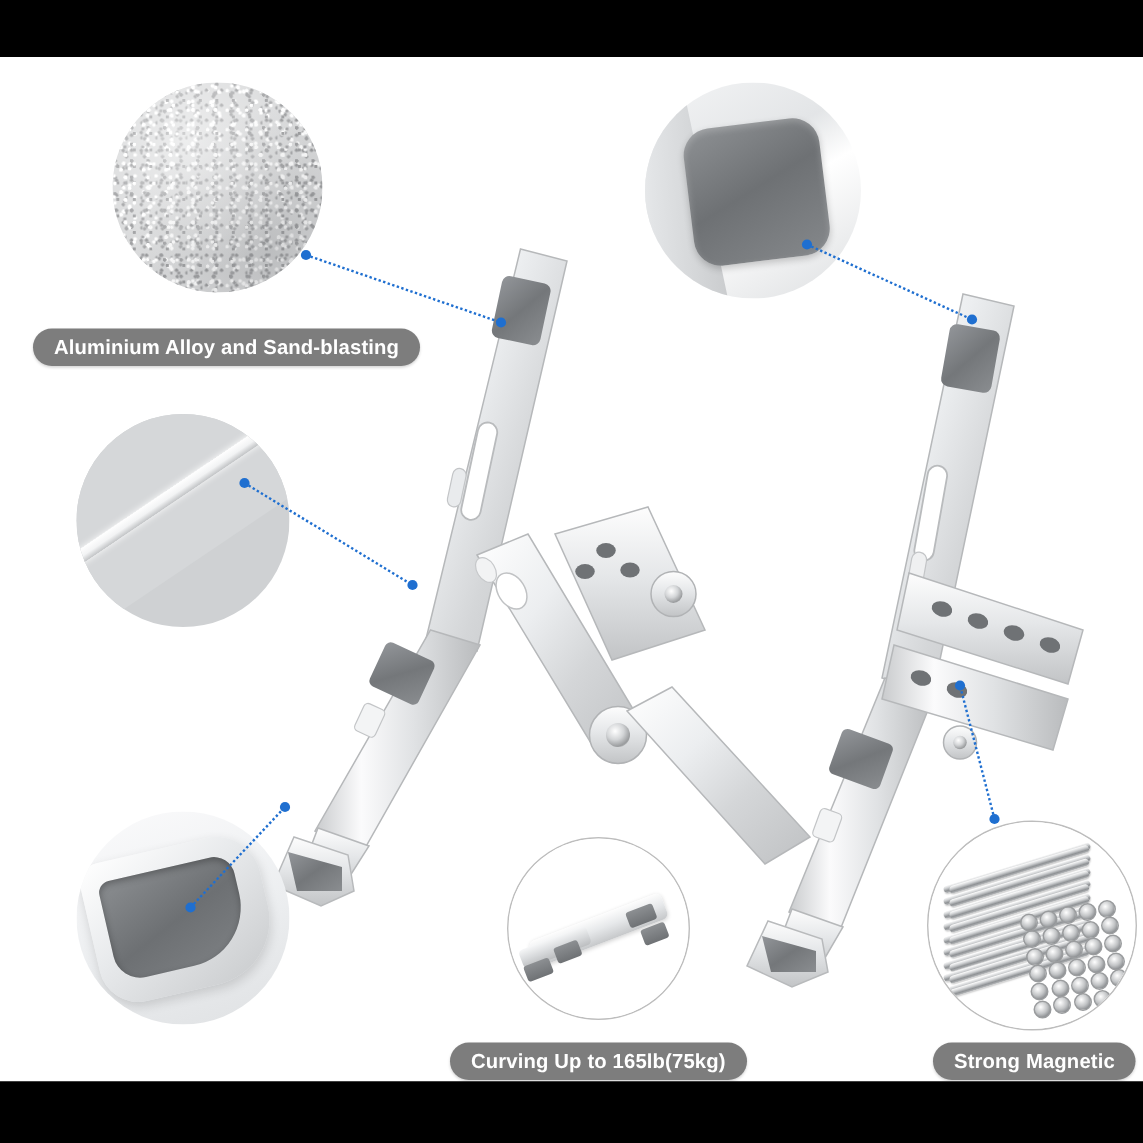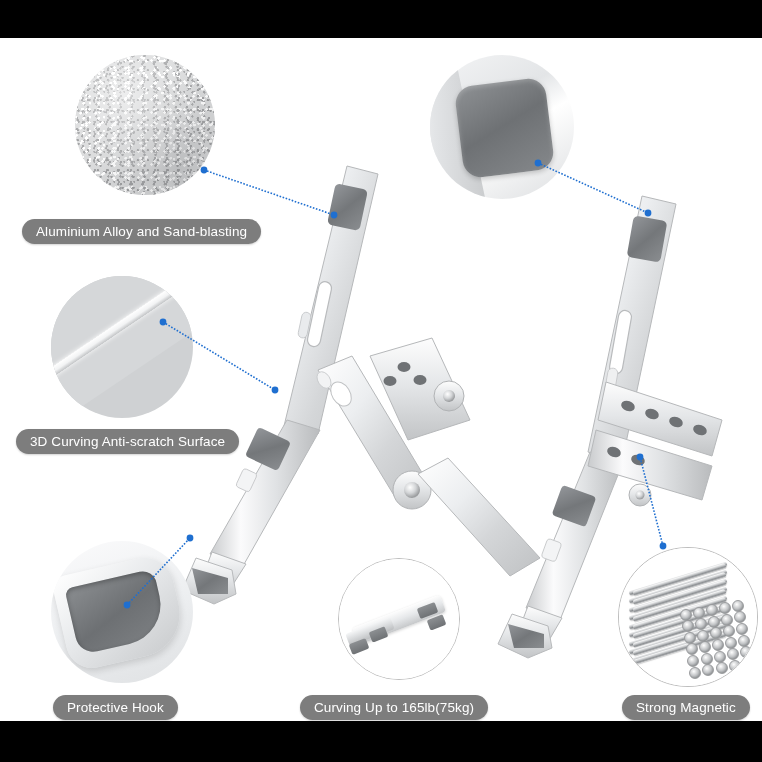--- a/index.html
+++ b/index.html
@@ -36,21 +36,21 @@
   
   .pill {
     position: absolute;
     display: flex; align-items: center; justify-content: center;
     height: 25px;
     padding: 0 14px;
     border-radius: 13px;
     background: #7d7d7d;
     color: #ffffff;
     font-size: 13.5px;
-    font-weight: normal;
+    font-weight: bold;
     letter-spacing: .1px;
     white-space: nowrap;
     box-shadow: 0 1px 2px rgba(0,0,0,.18);
     z-index: 40;
   }
 
   
   .circle {
     position: absolute;
     border-radius: 50%;
@@ -423,22 +423,20 @@
           <div class="face" style="left: 87.6%; top: 71.2%;"></div>
           <div class="face" style="left: 51%; top: 86%;"></div>
           <div class="face" style="left: 60.5%; top: 84.4%;"></div>
           <div class="face" style="left: 70%; top: 82.8%;"></div>
           <div class="face" style="left: 79.5%; top: 81.2%;"></div>
           <div class="face" style="left: 89%; top: 79.6%;"></div>
         </div>
     </div>
 
     <div class="pill" id="p-aluminium" style="left: 22px; top: 181px;">Aluminium Alloy and Sand-blasting</div>
-    <div class="pill" id="p-curving" style="left: 16px; top: 391px;">3D Curving Anti-scratch Surface</div>
-    <div class="pill" id="p-hook" style="left: 53px; top: 657px;">Protective Hook</div>
     <div class="pill" id="p-weight" style="left: 300px; top: 657px;">Curving Up to 165lb(75kg)</div>
     <div class="pill" id="p-magnet" style="left: 622px; top: 657px;">Strong Magnetic</div>
 
   </div>
 
   <div class="bar" id="bar-top"></div>
   <div class="bar" id="bar-bottom"></div>
 </div>
 
 </body></html>

